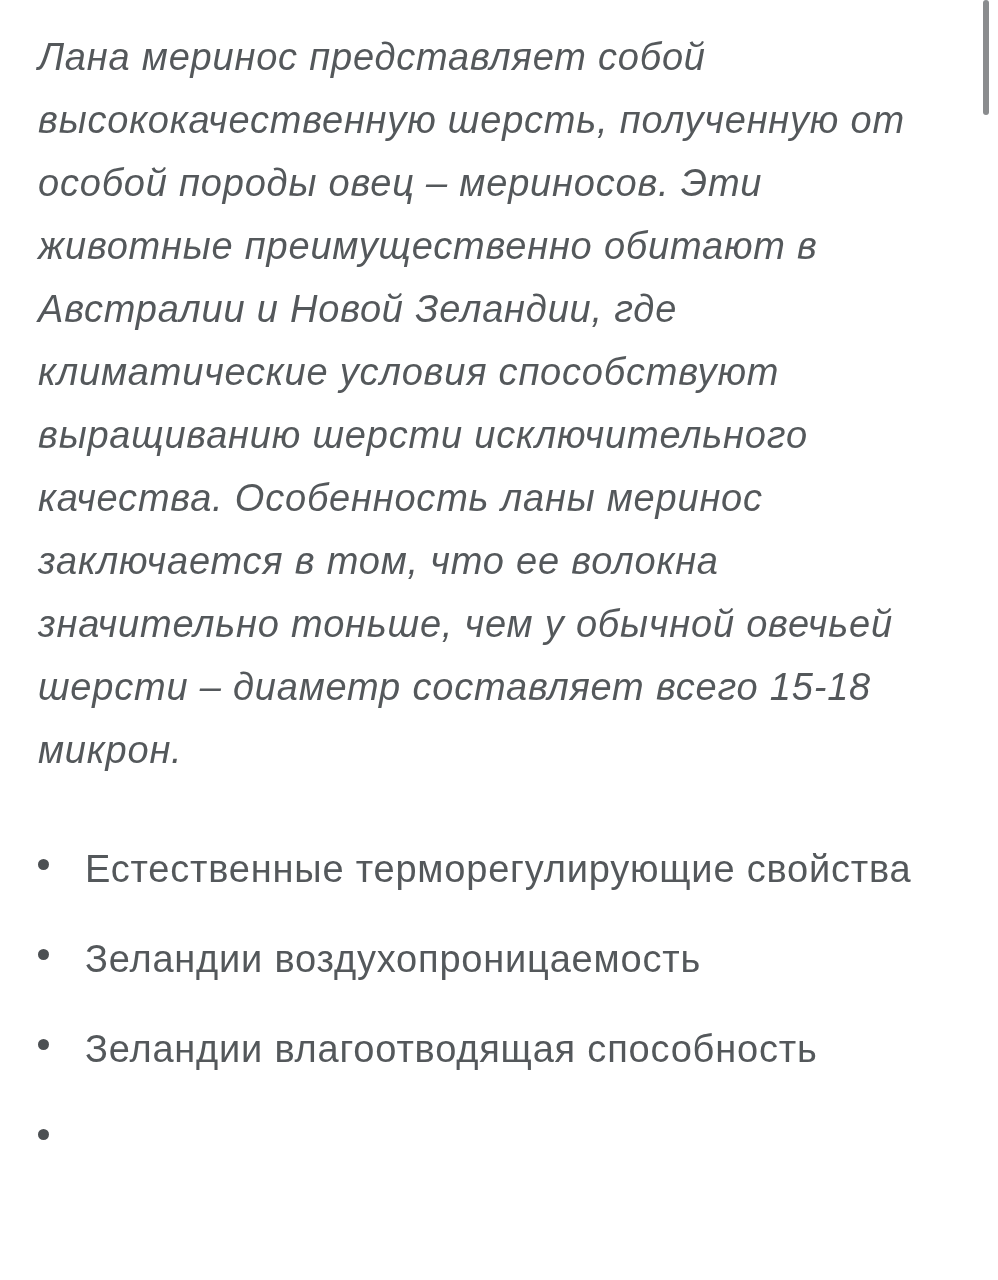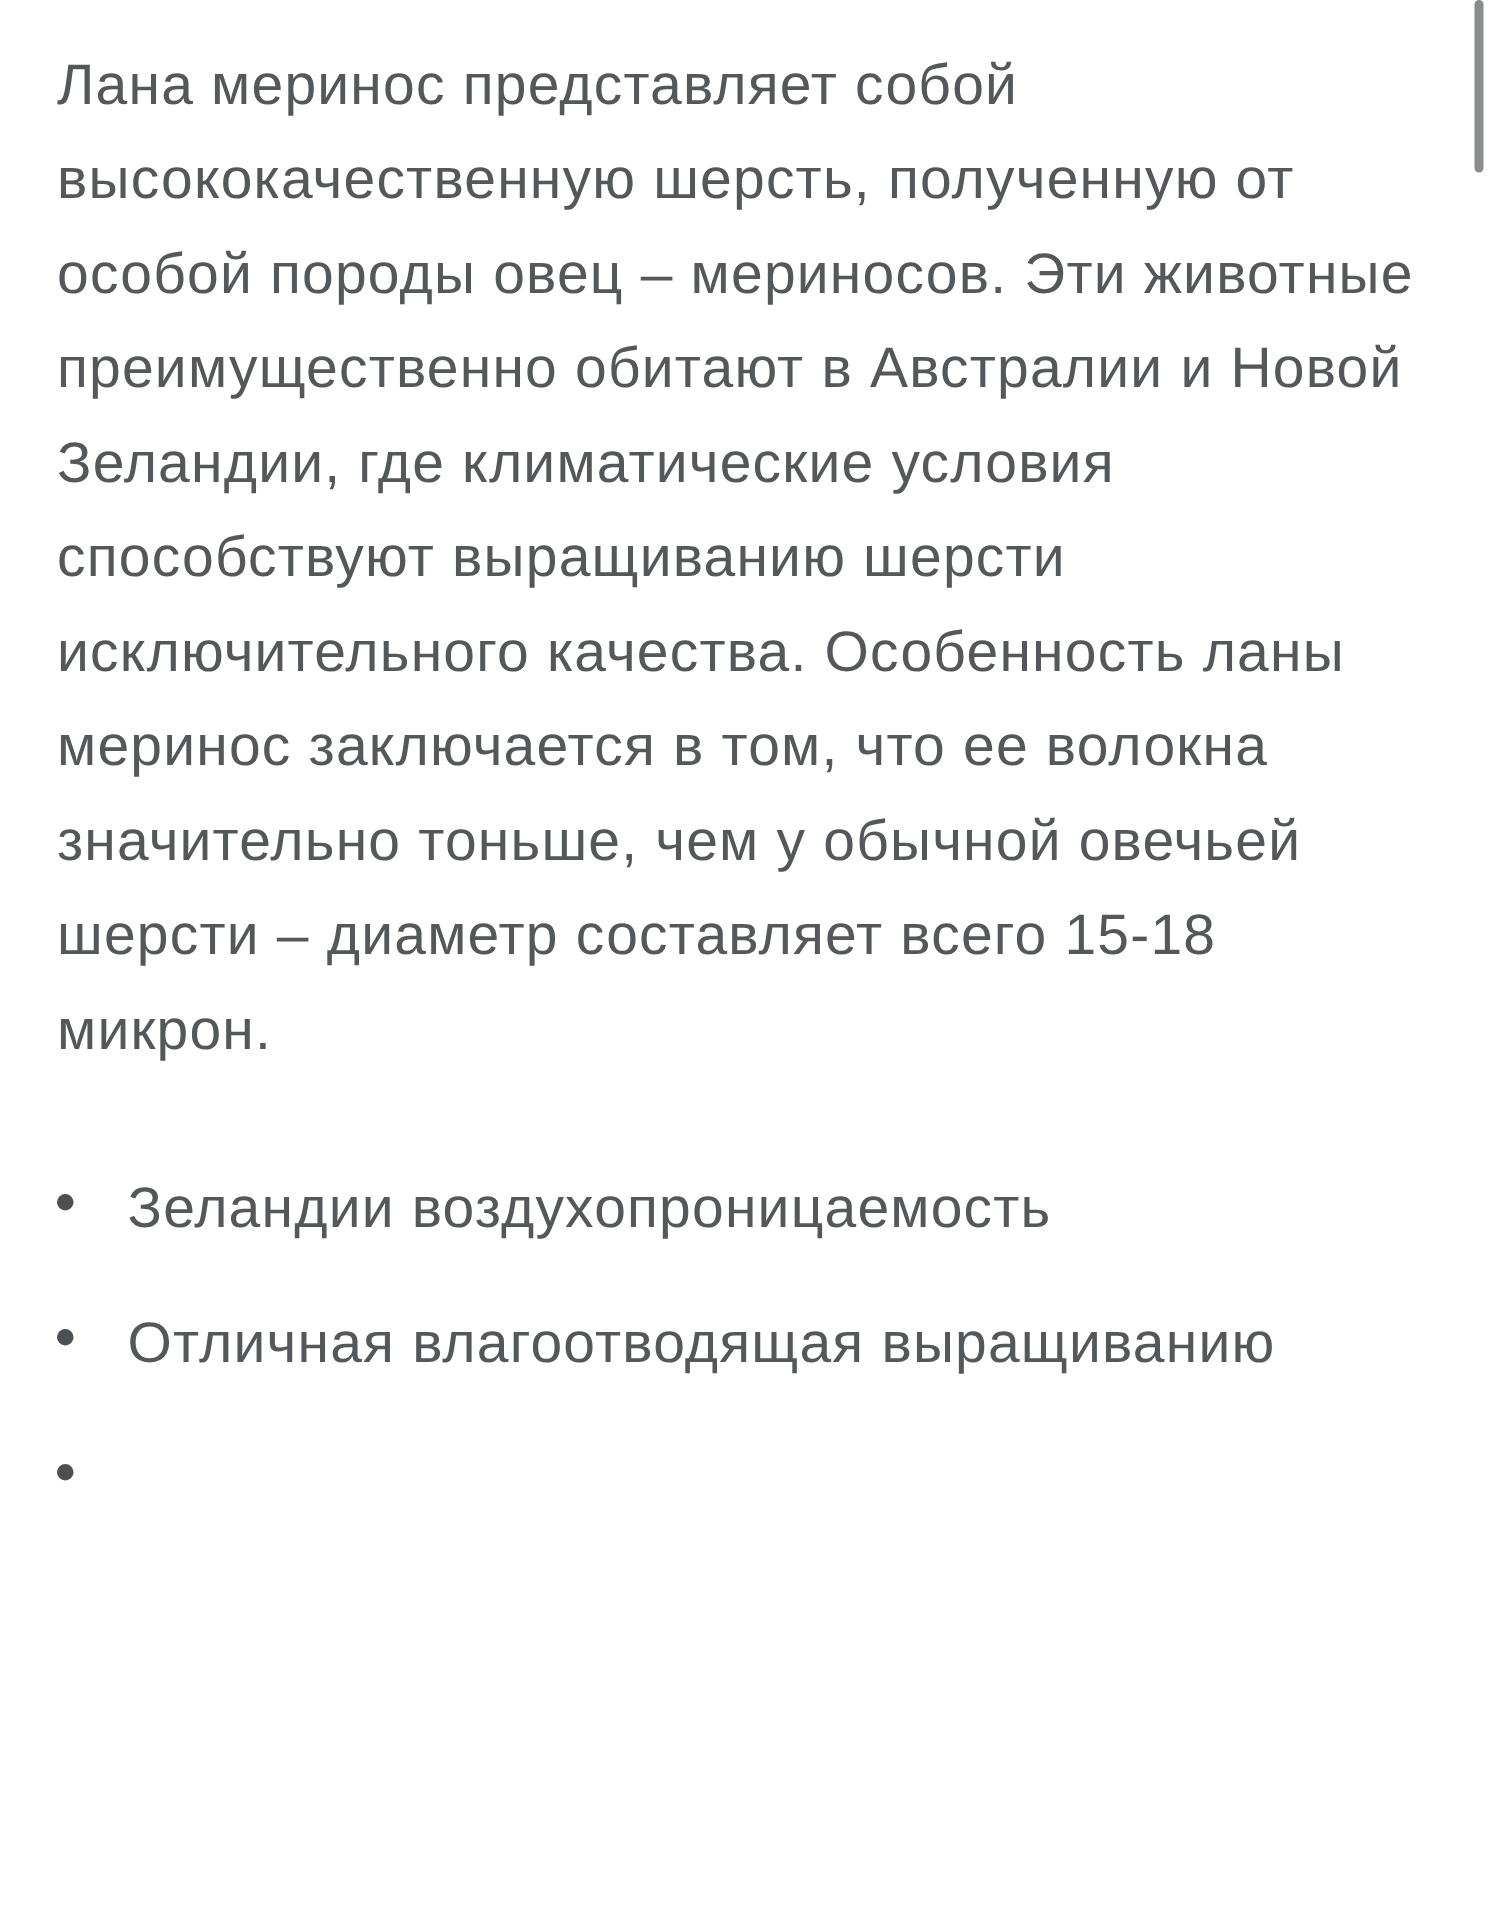--- a/index.html
+++ b/index.html
@@ -18,20 +18,21 @@
     padding: 26px 40px 0 38px;
   }
   .para {
     margin: 0;
     max-width: 918px;
     font-size: 38px;
     line-height: 63px;
     letter-spacing: 0.8px;
     color: #54585b;
     font-weight: 400;
+    font-style: italic;
   }
   ul.features {
     list-style: none;
     margin: 56px 0 0 0;
     padding: 0;
     max-width: 918px;
   }
   ul.features li {
     position: relative;
     padding-left: 47px;
@@ -60,19 +61,20 @@
     border-radius: 4px;
   }
 </style>
 </head>
 <body>
 
 <div class="content">
   <p class="para">Лана меринос представляет собой высококачественную шерсть, полученную от особой породы овец – мериносов. Эти животные преимущественно обитают в Австралии и Новой Зеландии, где климатические условия способствуют выращиванию шерсти исключительного качества. Особенность ланы меринос заключается в том, что ее волокна значительно тоньше, чем у обычной овечьей шерсти – диаметр составляет всего 15-18 микрон.</p>
 
   <ul class="features">
+      <li><span class="dot"></span><span>Естественные терморегулирующие свойства</span></li>
       <li><span class="dot"></span><span>Зеландии воздухопроницаемость</span></li>
-      <li><span class="dot"></span><span>Отличная влагоотводящая выращиванию</span></li>
+      <li><span class="dot"></span><span>Зеландии влагоотводящая способность</span></li>
       <li><span class="dot"></span></li>
     </ul>
 </div>
 
 <div class="scrollbar-thumb"></div>
 
 </body></html>

